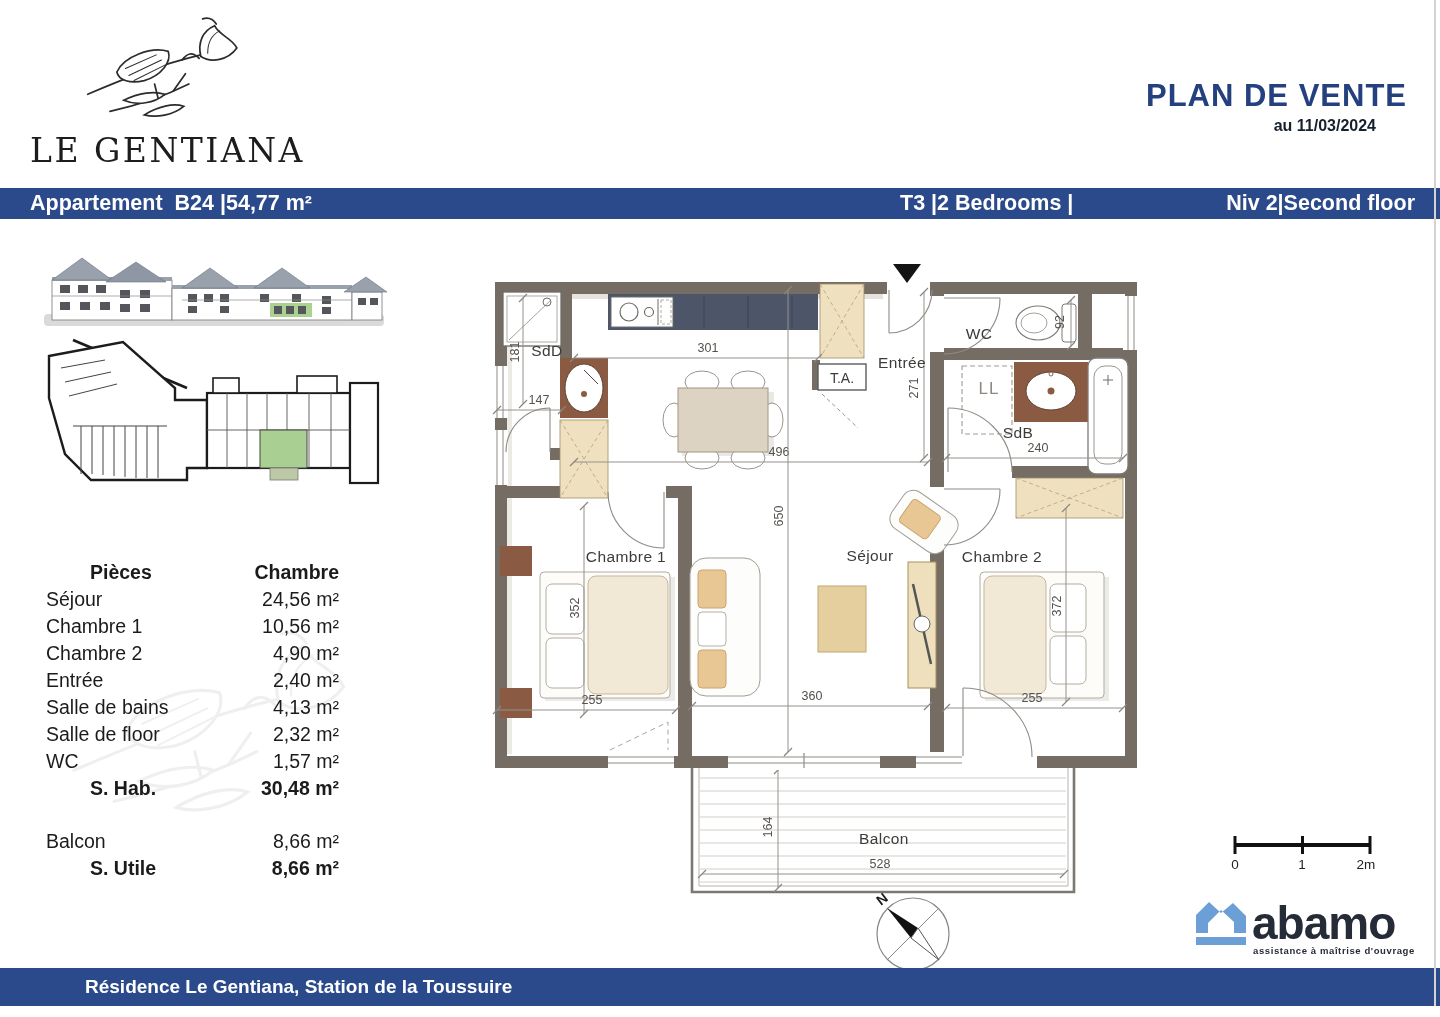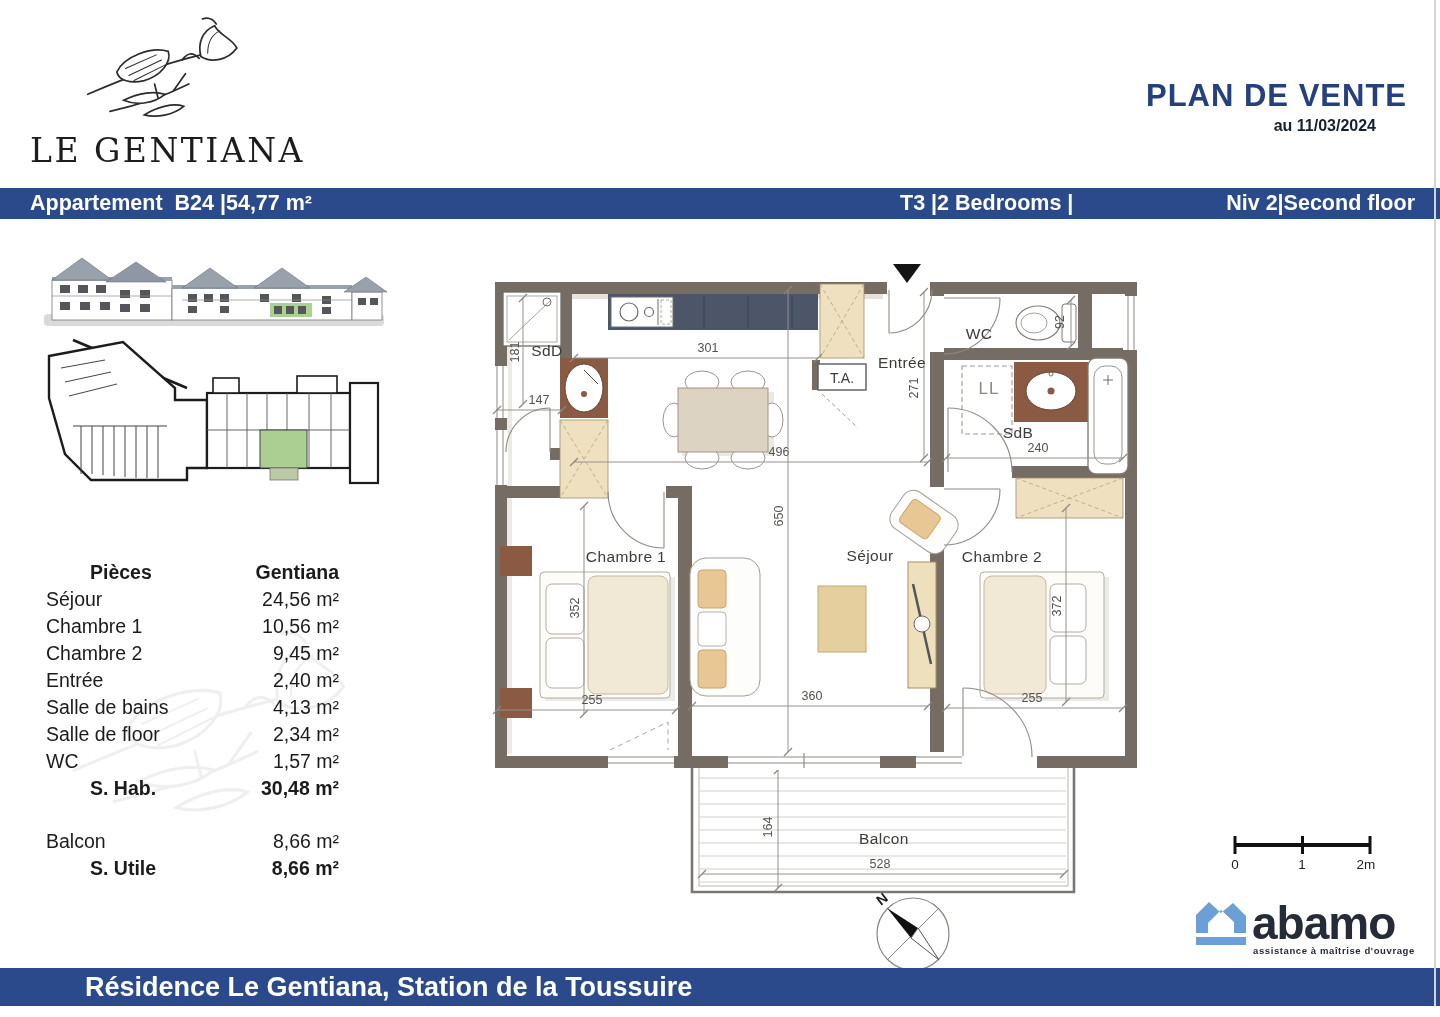--- a/index.html
+++ b/index.html
@@ -8,21 +8,21 @@
   .abs{position:absolute;}
   
   .brand{left:30px;top:131px;font-family:"DejaVu Serif",serif;font-size:33px;color:#1c1c1e;
          letter-spacing:2.5px;font-weight:500;}
   .plan-title{right:33px;top:78px;font-size:31px;font-weight:800;color:#24407e;letter-spacing:1px;}
   .plan-date{right:64px;top:117px;font-size:16px;font-weight:700;color:#16202e;}
   
   .bar{left:0;width:1440px;background:#2b4a8b;color:#ffffff;font-weight:700;}
   .bar-top{top:188px;height:31px;font-size:21.5px;}
   .bar-top span{position:absolute;line-height:31px;white-space:pre;}
-  .bar-bottom{top:968px;height:38px;font-size:27px;}
+  .bar-bottom{top:968px;height:38px;font-size:19px;}
   .bar-bottom span{position:absolute;left:85px;line-height:38px;}
   
   .stable{left:46px;top:559px;width:293px;font-size:19.5px;color:#1b1b1d;}
   .srow{display:flex;justify-content:space-between;align-items:center;height:27px;}
   .srow .v{text-align:right;}
   .srow.hdr,.srow.bold{font-weight:700;margin-left:44px;}
   .gap{height:26px;}
   .watermark{left:46px;top:520px;width:310px;height:420px;opacity:.07;}
   .page-border{left:1434px;top:0;width:2px;height:1006px;background:#d3d3d3;}
   svg text{font-family:"Liberation Sans",sans-serif;}
@@ -153,45 +153,45 @@
     <rect x="235" y="130" width="28" height="12" fill="#bcc9a6" stroke="#777" stroke-width=".8"></rect>
   </svg>
 
   <svg class="abs watermark" viewBox="0 0 200 140">
     <use href="#gentiana-flower"></use>
   </svg>
 
   <div class="abs stable">
     <div class="srow hdr">
       <span>Pièces</span>
-      <span class="v">Gentiana</span>
+      <span class="v">Chambre</span>
     </div>
     <div class="srow">
         <span>Séjour</span>
         <span class="v">24,56 m²</span>
       </div>
     <div class="srow">
         <span>Chambre 1</span>
         <span class="v">10,56 m²</span>
       </div>
     <div class="srow">
         <span>Chambre 2</span>
-        <span class="v">9,45 m²</span>
+        <span class="v">4,90 m²</span>
       </div>
     <div class="srow">
         <span>Entrée</span>
         <span class="v">2,40 m²</span>
       </div>
     <div class="srow">
         <span>Salle de bains</span>
         <span class="v">4,13 m²</span>
       </div>
     <div class="srow">
         <span>Salle de floor</span>
-        <span class="v">2,34 m²</span>
+        <span class="v">2,32 m²</span>
       </div>
     <div class="srow">
         <span>WC</span>
         <span class="v">1,57 m²</span>
       </div>
     <div class="srow bold">
         <span>S. Hab.</span>
         <span class="v">30,48 m²</span>
       </div>
     <div class="gap"></div>

